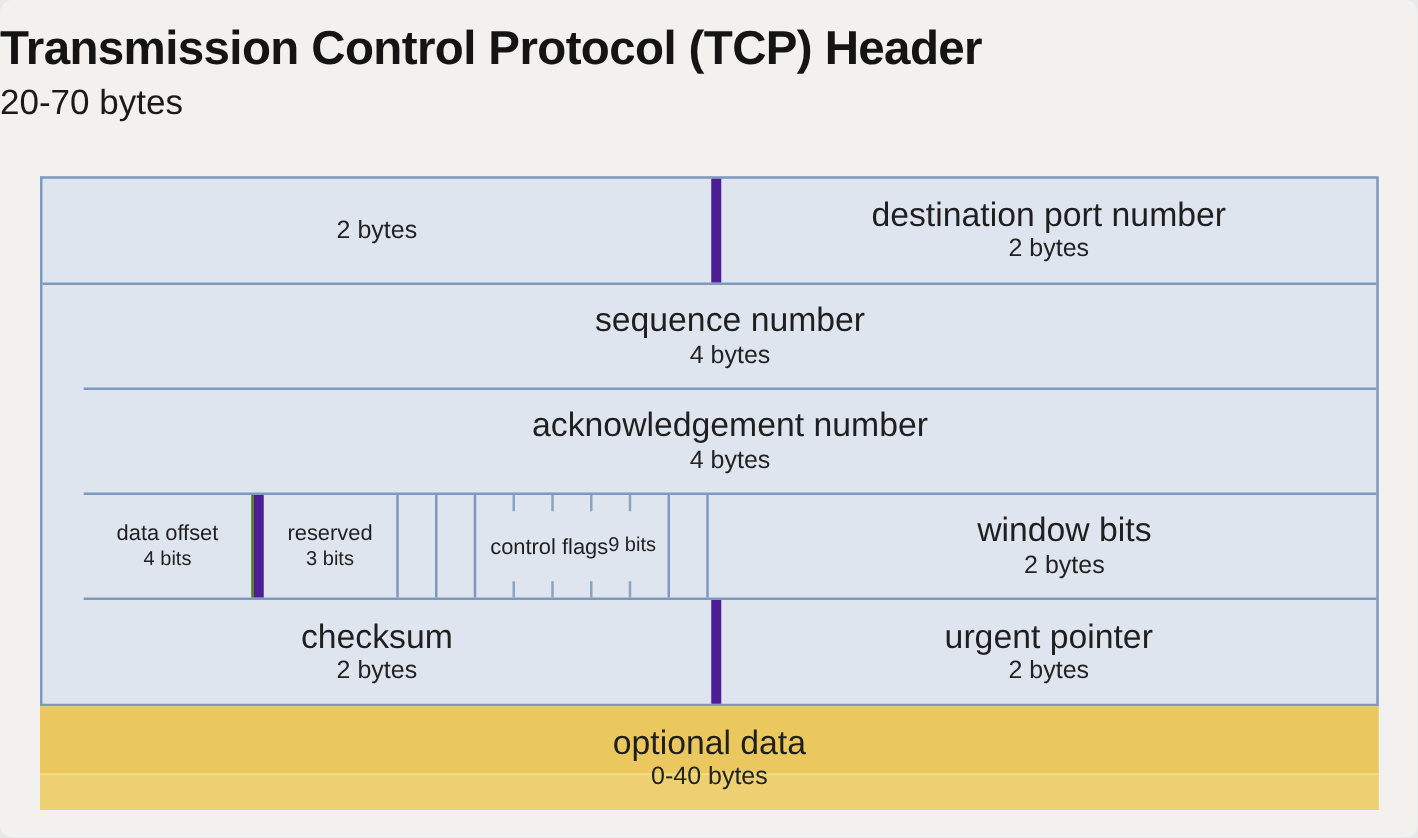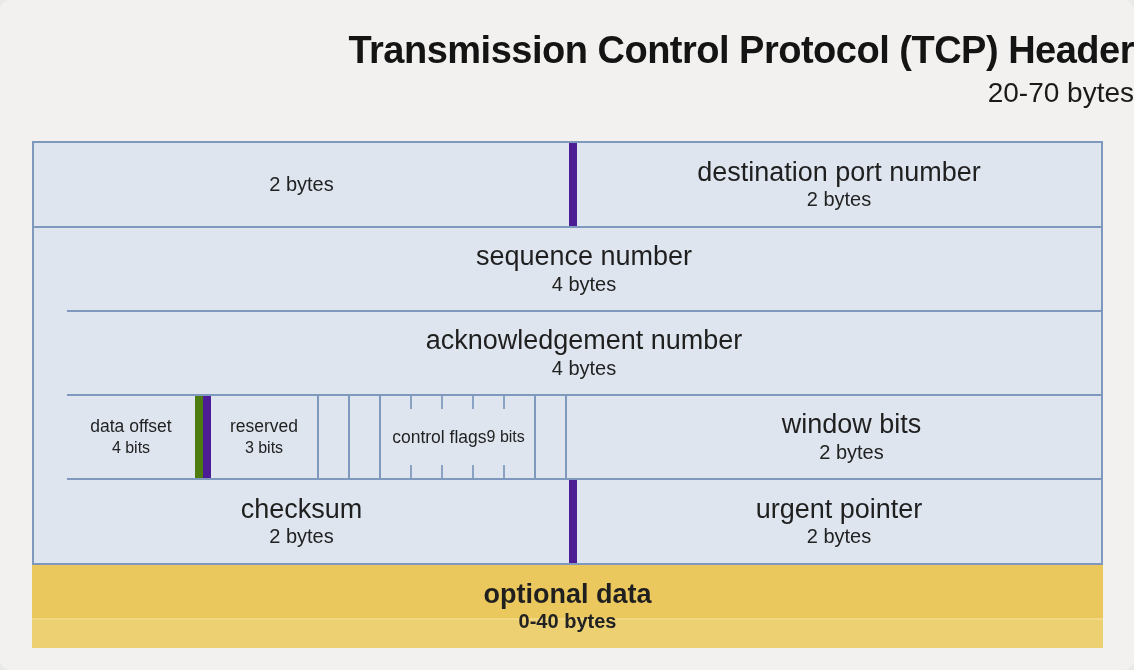--- a/index.html
+++ b/index.html
@@ -10,21 +10,21 @@
     color: #1f1f1f;
     overflow: hidden;
   }
   .screen {
     position: relative;
     width: 1134px; height: 670px;
     background: #f2f1ef;
     border-radius: 10px;
     overflow: hidden;
   }
-  .header { text-align: right; padding-top: 29px; }
+  .header { text-align: left; padding-top: 18px; }
   .title {
     font-size: 38px;
     font-weight: 700;
     color: #141414;
     line-height: 1.15;
     letter-spacing: -0.5px;
   }
   .subtitle {
     font-size: 28px;
     color: #1a1a1a;
@@ -61,21 +61,21 @@
     align-items: center;
     justify-content: center;
   }
   .cell + .cell { border-left: 8px solid #4c1d95; }
   .half-left { flex: none; width: 535px; }
 
   .cell-label { font-size: 27px; line-height: 1.12; color: #1f1f1f; }
   .cell-size  { font-size: 20px; line-height: 1.25; color: #222; }
 
   
-  .cell-offset   { flex: none; width: 136px; border-right: 8px solid #4d7c0f; }
+  .cell-offset   { flex: none; width: 136px; border-right: 2px solid #4d7c0f; }
   .cell-reserved { flex: none; width: 116px; border-right: 2px solid #7e99bd; }
   .small .cell-label { font-size: 17.5px; line-height: 1.3; }
   .small .cell-size  { font-size: 16px;  line-height: 1.3; }
 
   .bits-area { flex: none; width: 279px; position: relative; }
   .bit-line {
     position: absolute; top: 0; bottom: 0;
     width: 2px; background: #7e99bd;
   }
   .bit-tick-top, .bit-tick-bottom {
@@ -93,21 +93,21 @@
 
   
   .optional-row {
     box-sizing: border-box;
     width: 1071px; height: 83px;
     background: linear-gradient(to bottom,
       #ebc85e 0%, #ebc85e 64%,
       #f2da85 64.5%, #f2da85 66%,
       #edd071 66.5%, #edd071 100%);
     display: flex; flex-direction: column;
-    align-items: center; justify-content: center; font-weight: bold;
+    align-items: center; justify-content: center;
   }
 </style>
 </head>
 <body>
 
 <div class="screen">
 
   <div class="header">
     <div class="title">Transmission Control Protocol (TCP) Header</div>
     <div class="subtitle">20-70 bytes</div>

